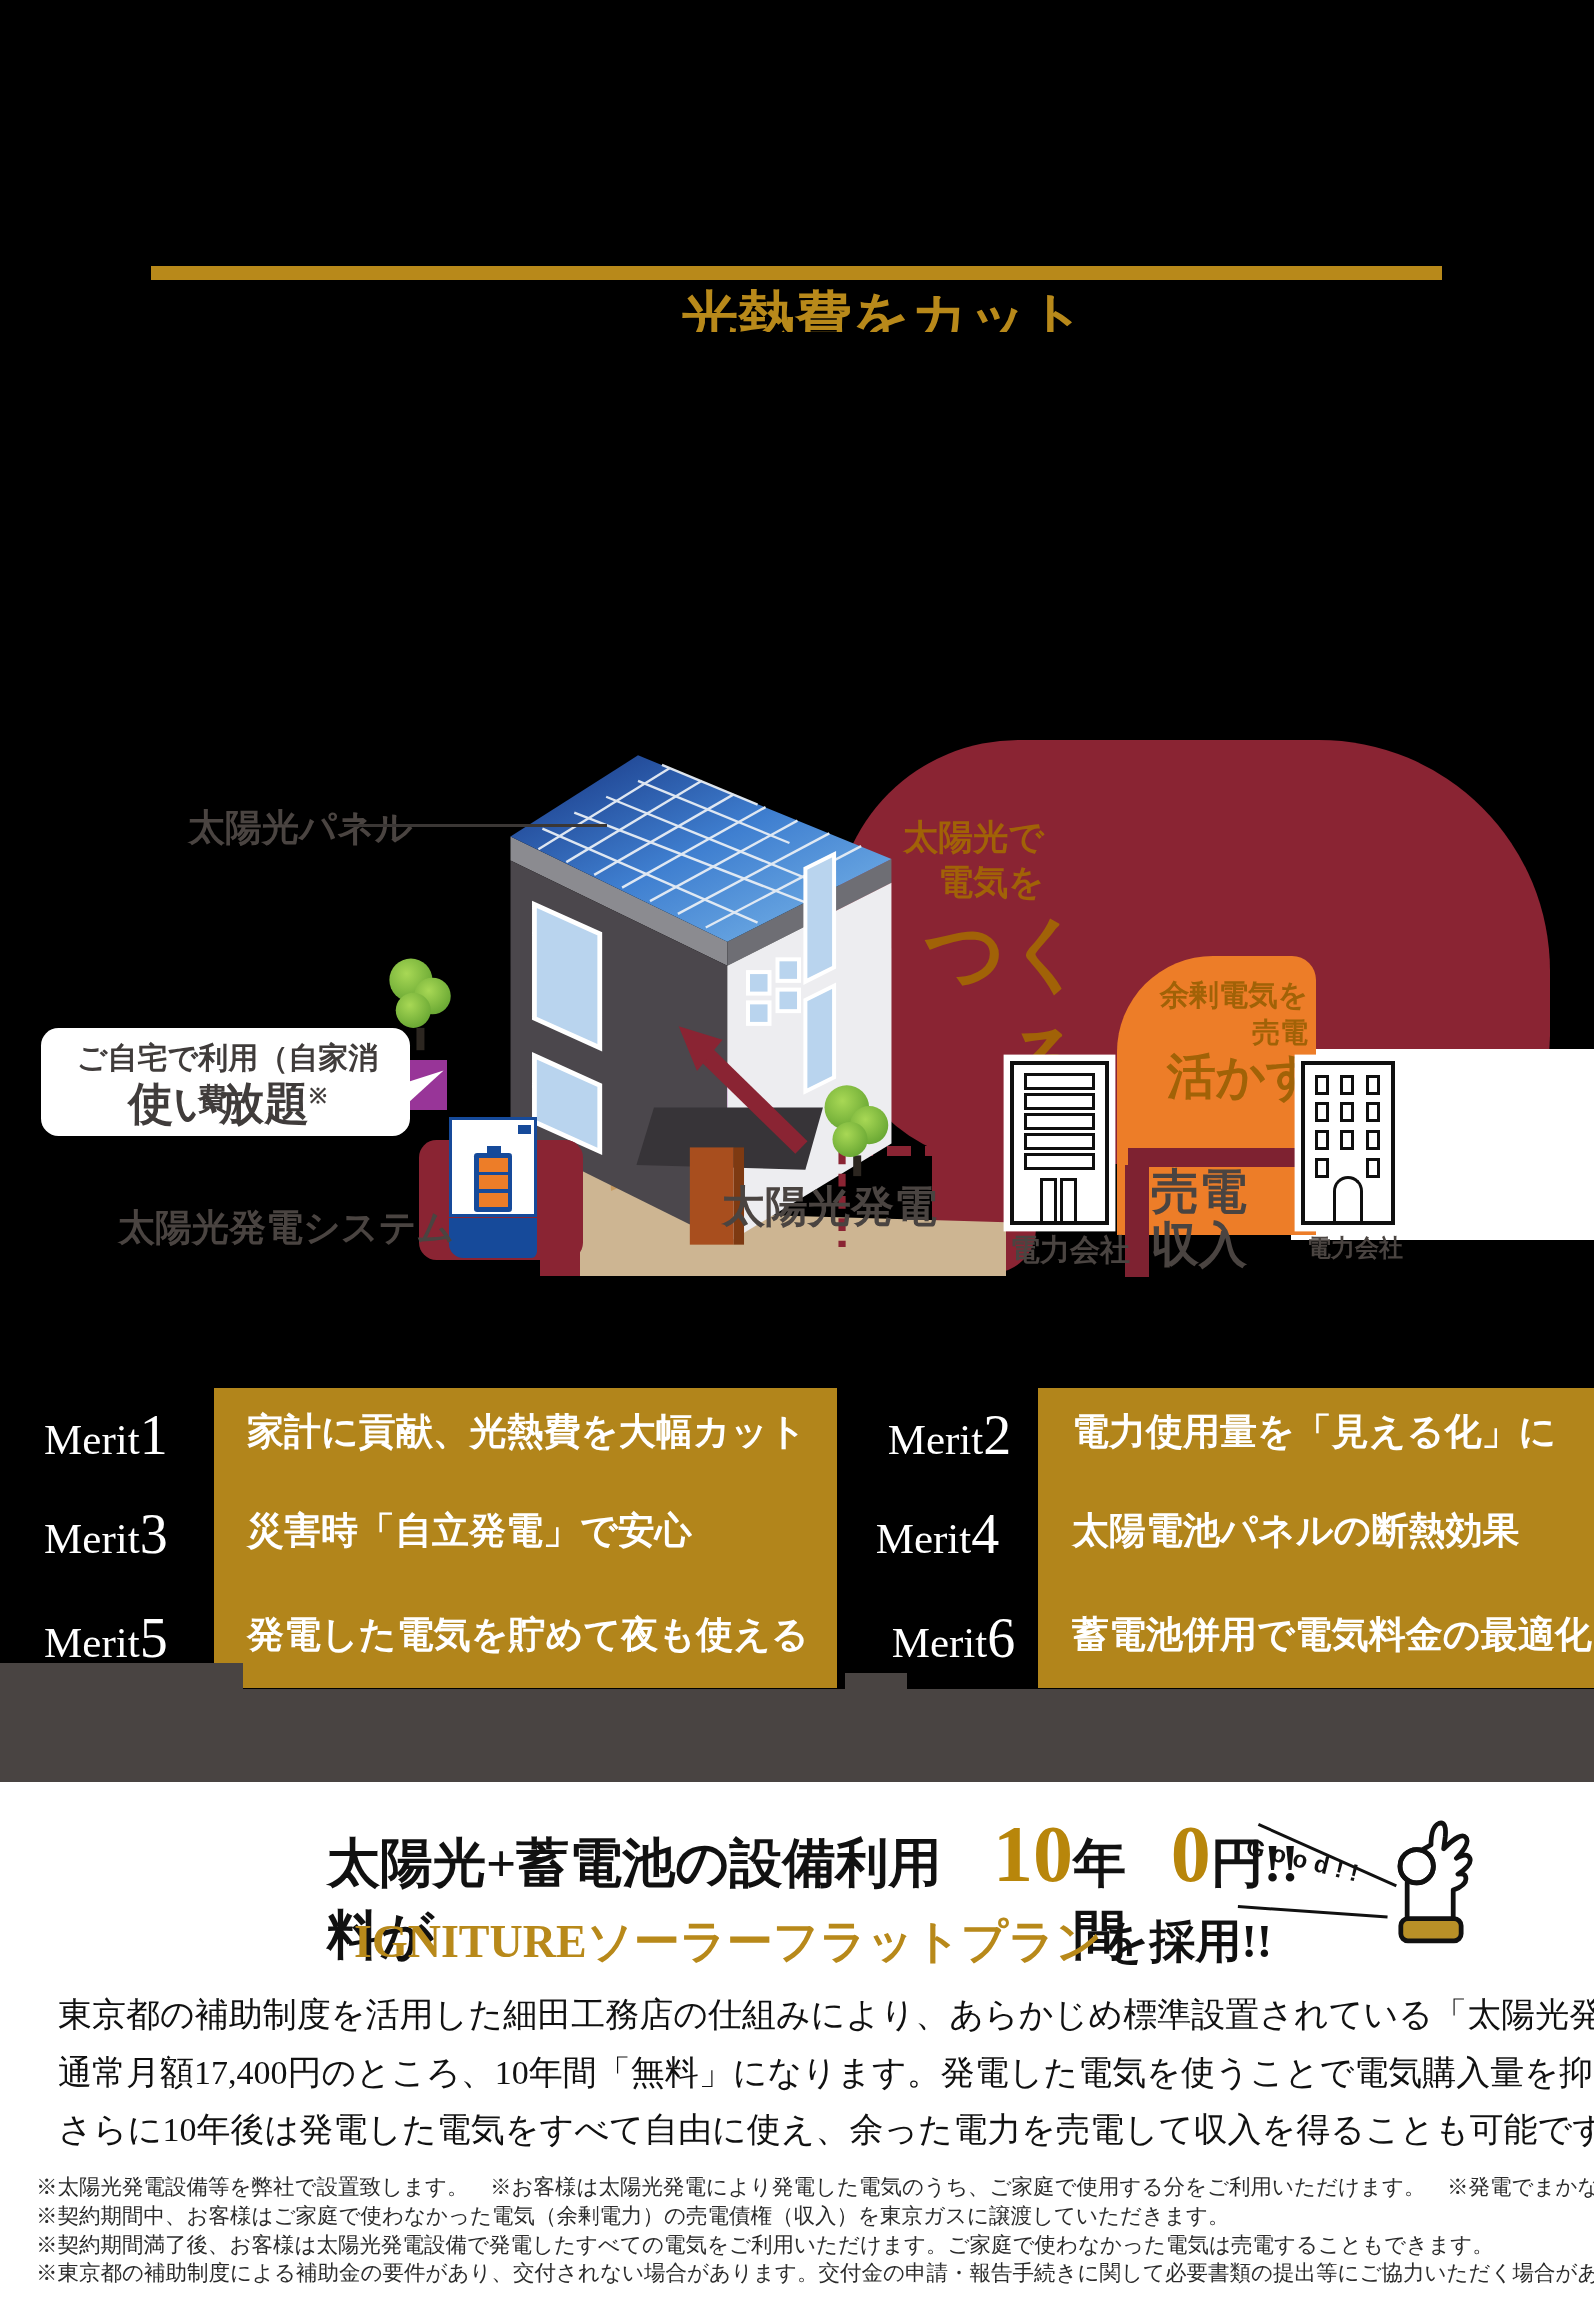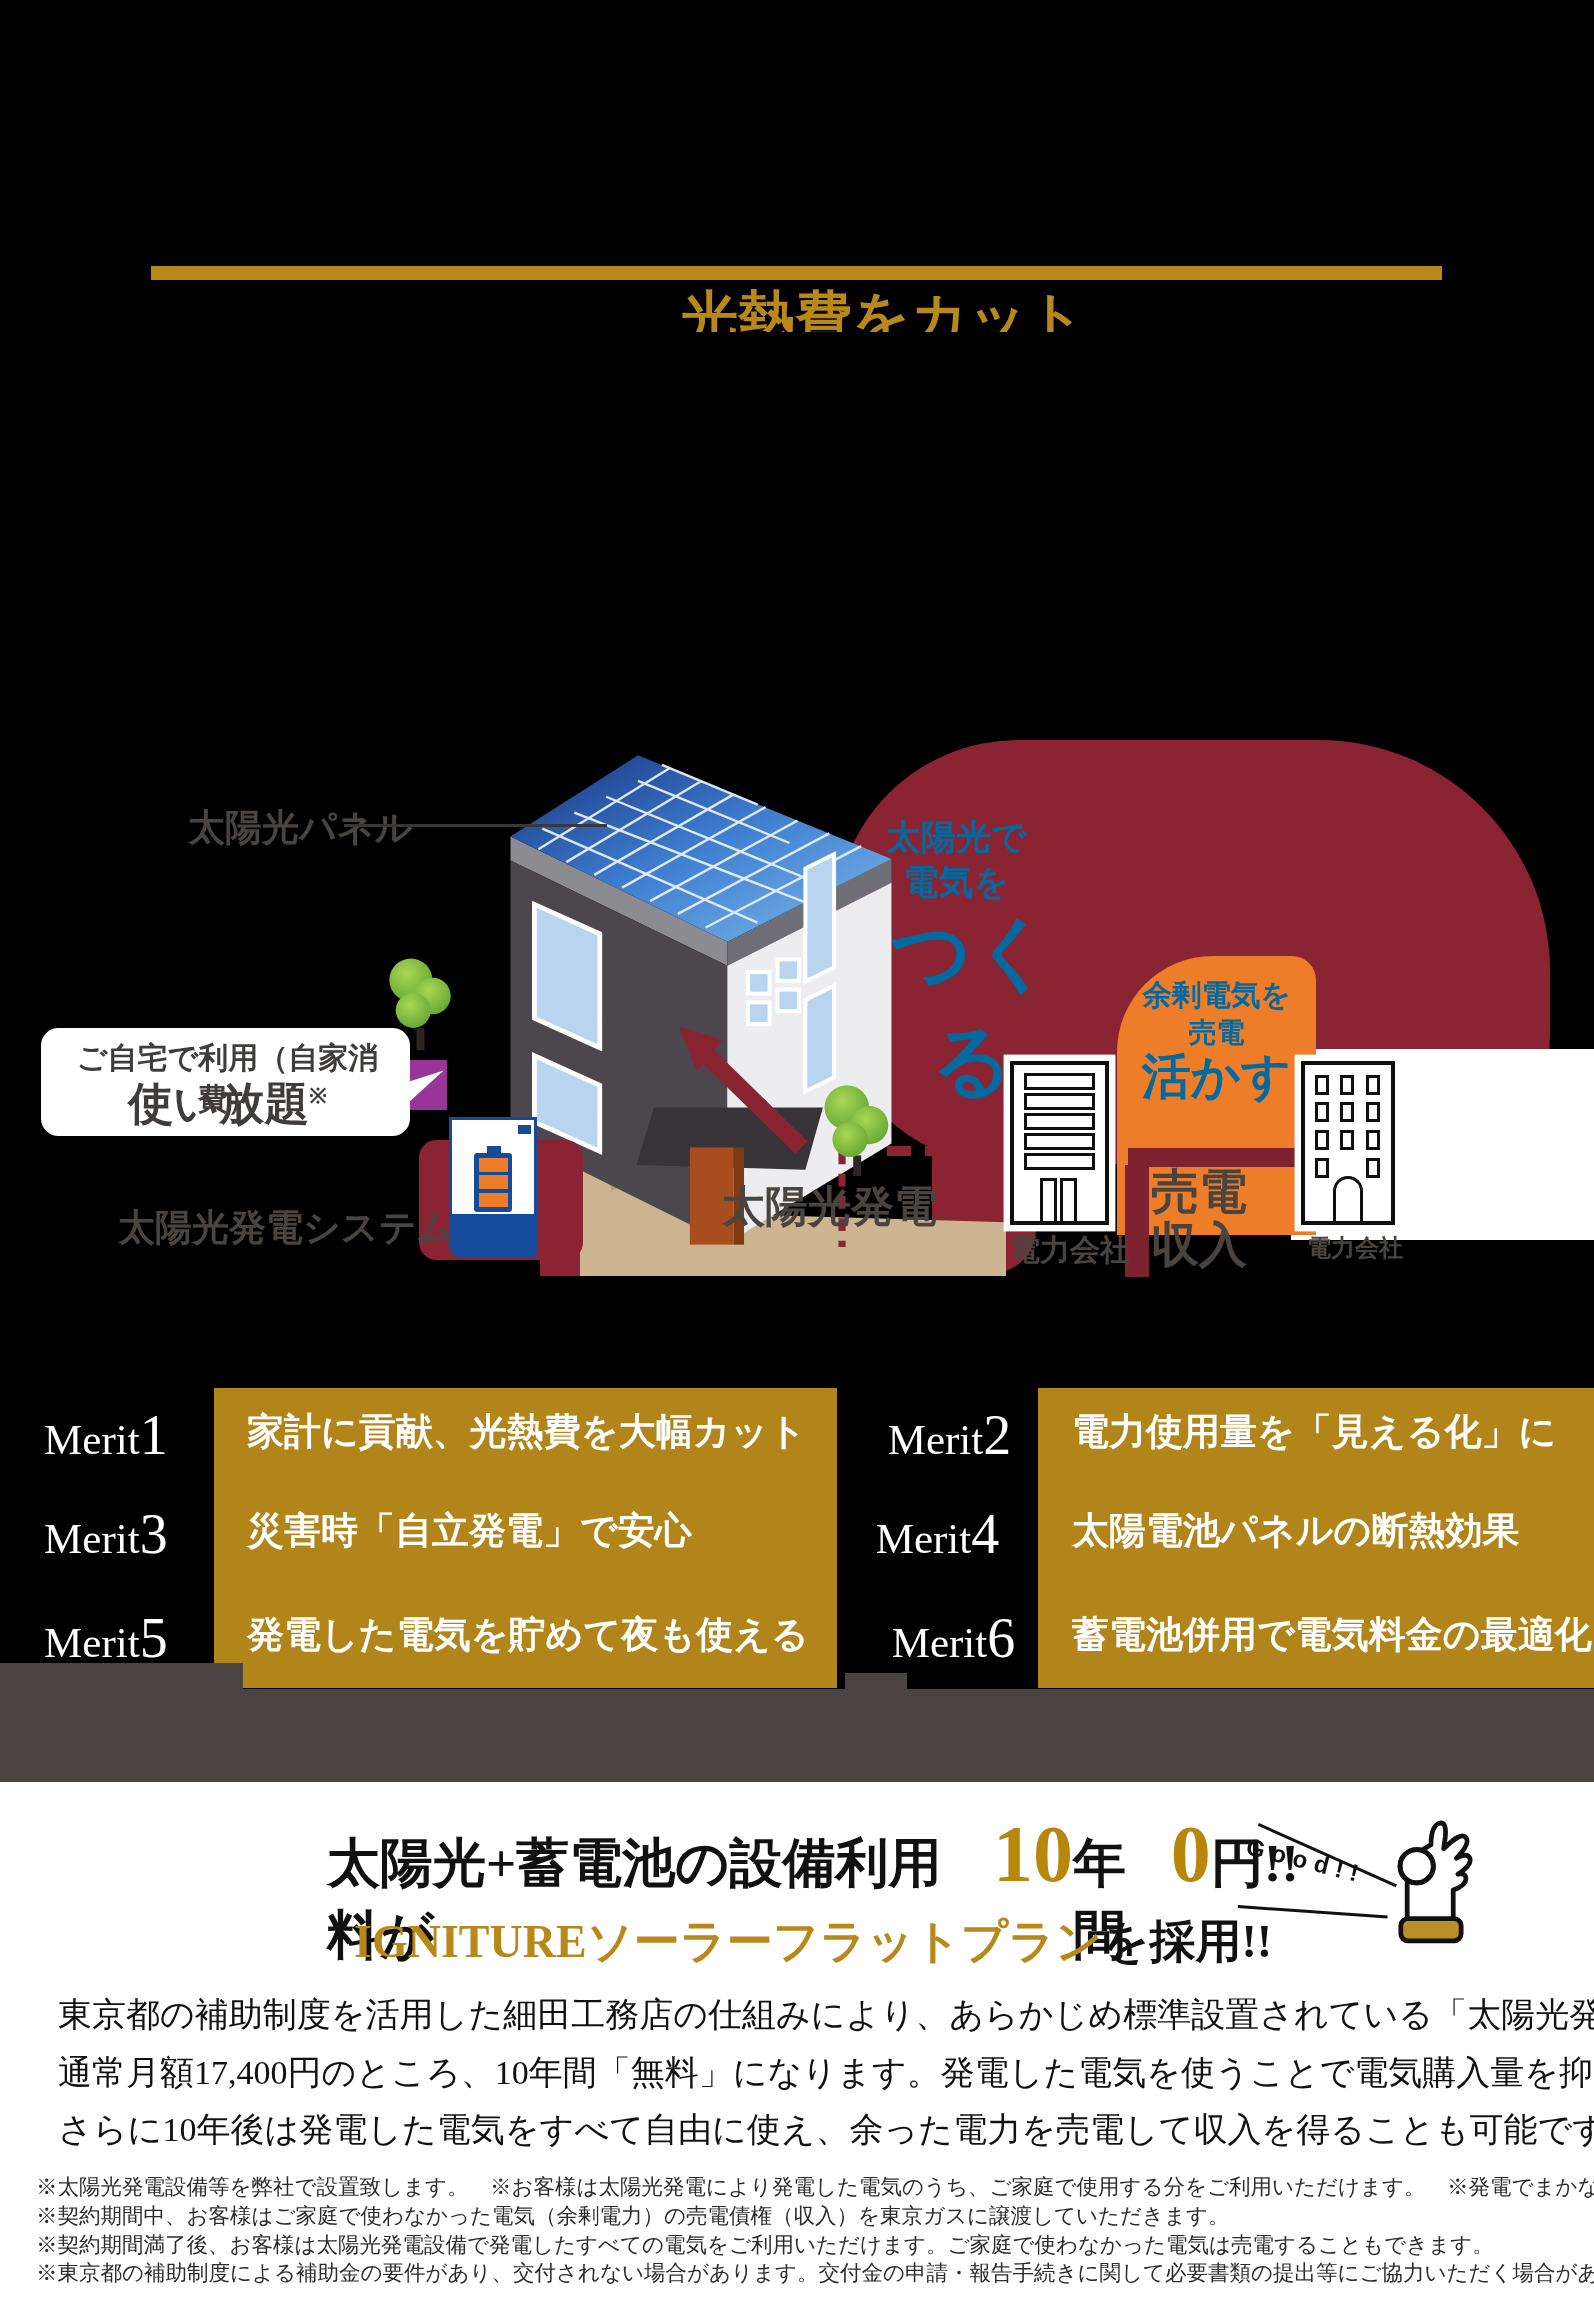--- a/index.html
+++ b/index.html
@@ -13,21 +13,21 @@
                  white-space:nowrap;letter-spacing:1.6px;}
   .gold-rule{left:151px;top:266px;width:1291px;height:13.5px;background:#B8891A;}
   .subtitle-clip{left:681px;top:285px;width:398px;height:47px;overflow:hidden;}
   .subtitle-clip .t{font-size:57px;line-height:64px;font-weight:bold;color:#B8891A;white-space:nowrap;}
 
   
   .red-blob{left:835px;top:740px;width:715px;height:424px;background:#8A2433;
             border-radius:183px 231px 128px 167px;}
   .red-tail{left:932px;top:1100px;width:104px;height:173px;background:#8A2433;
             border-radius:0 0 44px 36px;}
-  .blob-text{color:#0369a1;text-align:center;}
+  .blob-text{color:#a16207;text-align:right;}
   .make-l1{left:869px;top:814px;width:175px;font-size:35px;font-weight:bold;}
   .make-l2{left:869px;top:859px;width:175px;font-size:35px;font-weight:bold;}
   .make-verb{left:857px;top:900px;width:231px;font-size:80px;font-weight:bold;}
 
   .white-right{left:1291px;top:1049px;width:304px;height:191px;background:#fff;}
   .orange-blob{left:1117px;top:956px;width:199px;height:279px;background:#ED7D28;
                border-radius:96px 24px 0 0;}
   .sell-l1{left:1125px;top:976px;width:183px;font-size:29.5px;font-weight:bold;}
   .sell-l2{left:1125px;top:1014px;width:183px;font-size:28px;font-weight:bold;}
   .sell-verb{left:1117px;top:1044px;width:199px;font-size:49px;font-weight:bold;}

